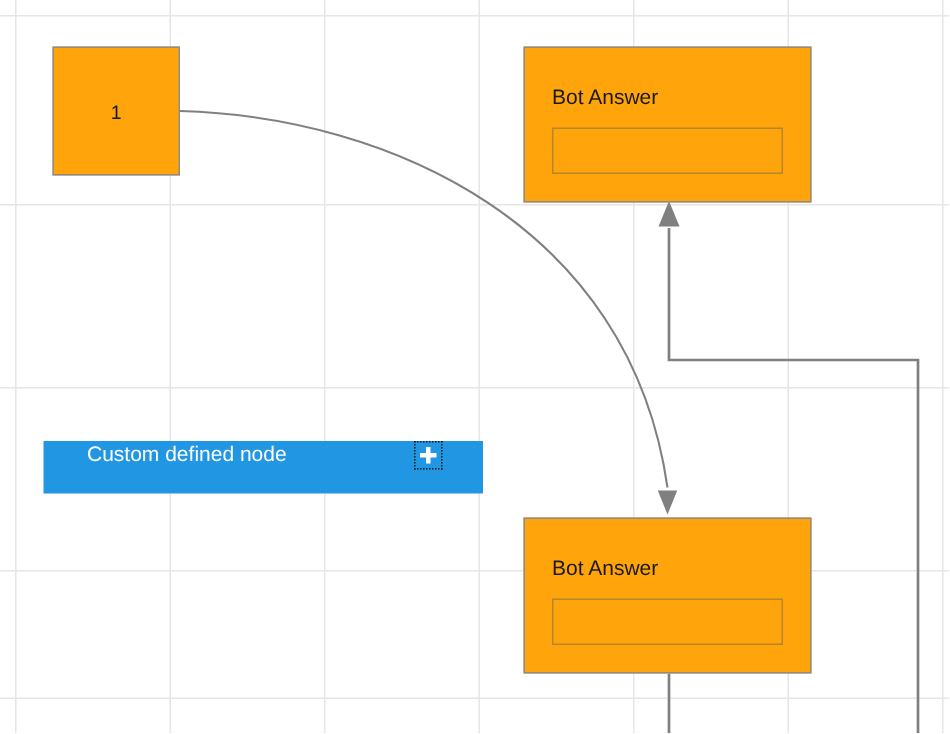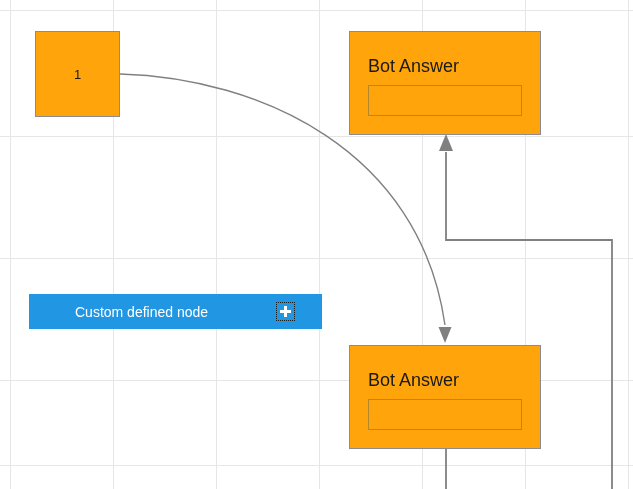--- a/index.html
+++ b/index.html
@@ -58,21 +58,21 @@
     display: flex;
     align-items: center;
     justify-content: center;
     color: #1a1a1a;
     font-size: 13px;
   }
   .node-title {
     position: absolute;
     left: 18px;
     top: 24px;
-    font-size: 18px;
+    font-size: 14px;
     color: #1a1a1a;
     white-space: nowrap;
   }
   .node-field {
     position: absolute;
     left: 18px;
     right: 18px;
     top: 53px;
     height: 31px;
     border: 1px solid #b3872b;
@@ -82,23 +82,22 @@
 
   
   .palette-bar {
     position: absolute;
     left: 29px;
     top: 294px;
     width: 293px;
     height: 35px;
     background: #2196e3;
     display: flex;
-    align-items: center;
+    align-items: flex-start;
     box-sizing: border-box;
-    padding-left: 17px;
   }
   .palette-label {
     color: #ffffff;
     font-size: 14px;
     margin-left: 29px;
     white-space: nowrap;
     flex: 1;
   }
   .palette-add {
     width: 19px;

